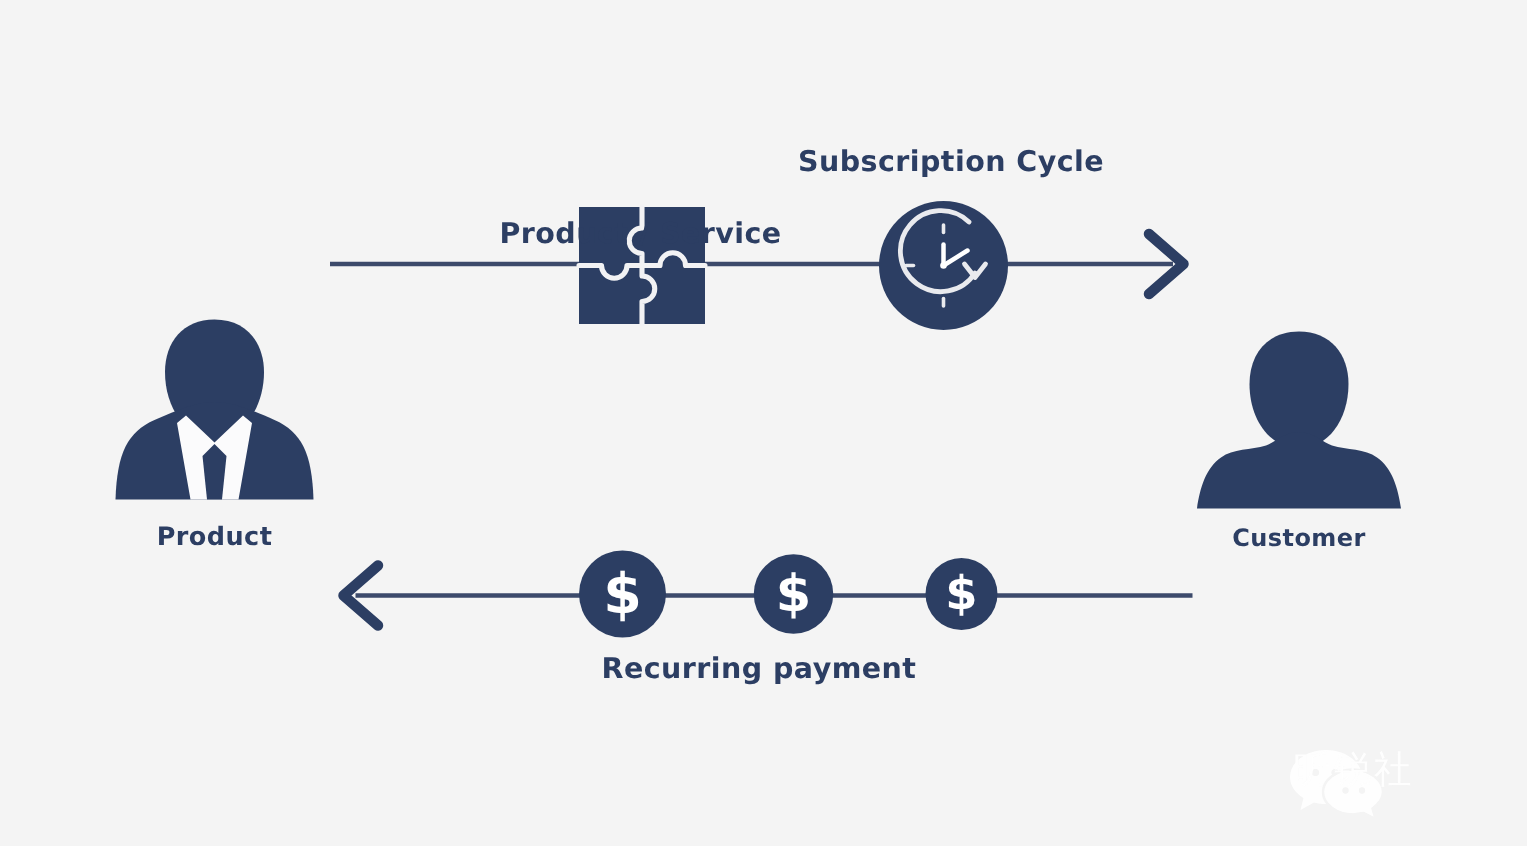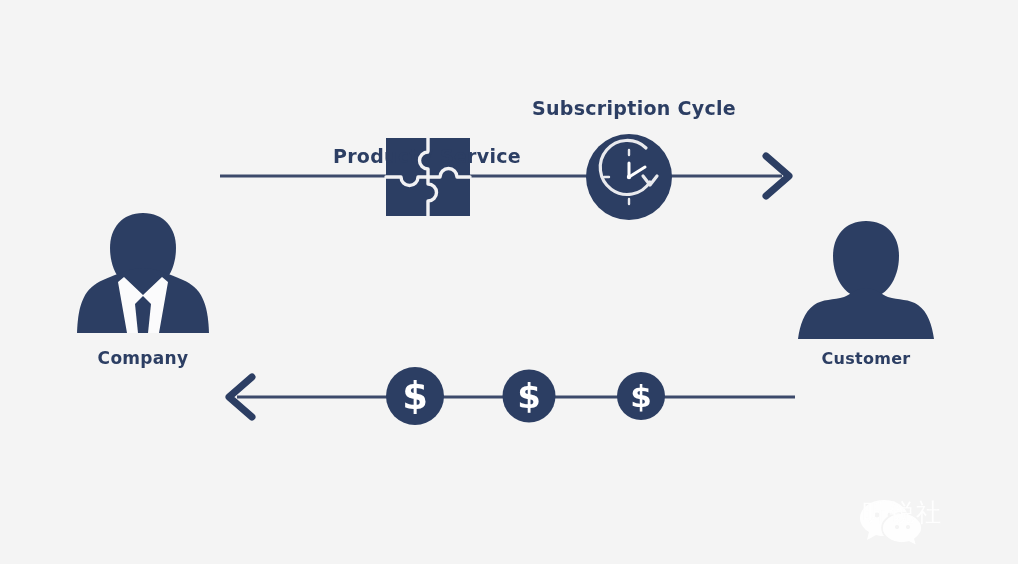--- a/index.html
+++ b/index.html
@@ -205,22 +205,23 @@
       <circle cx="897" cy="527" r="2.1" fill="#f4f4f4"></circle>
       <circle cx="908" cy="527" r="2.1" fill="#f4f4f4"></circle>
     </g>
 
   </svg>
 
   <div class="lbl" id="label-product">Product / Service</div>
 
   <div class="lbl" id="label-subscription">Subscription Cycle</div>
 
-
-  <div class="lbl" id="label-company">Company</div>
+  <div class="lbl" id="label-recurring">Recurring payment</div>
+
+  <div class="lbl" id="label-company">Product</div>
 
   <div class="lbl" id="label-customer">Customer</div>
 
   <div id="watermark">
     <span class="wm-text">昕锐社</span>
   </div>
 
 </div>
 
 </body></html>

